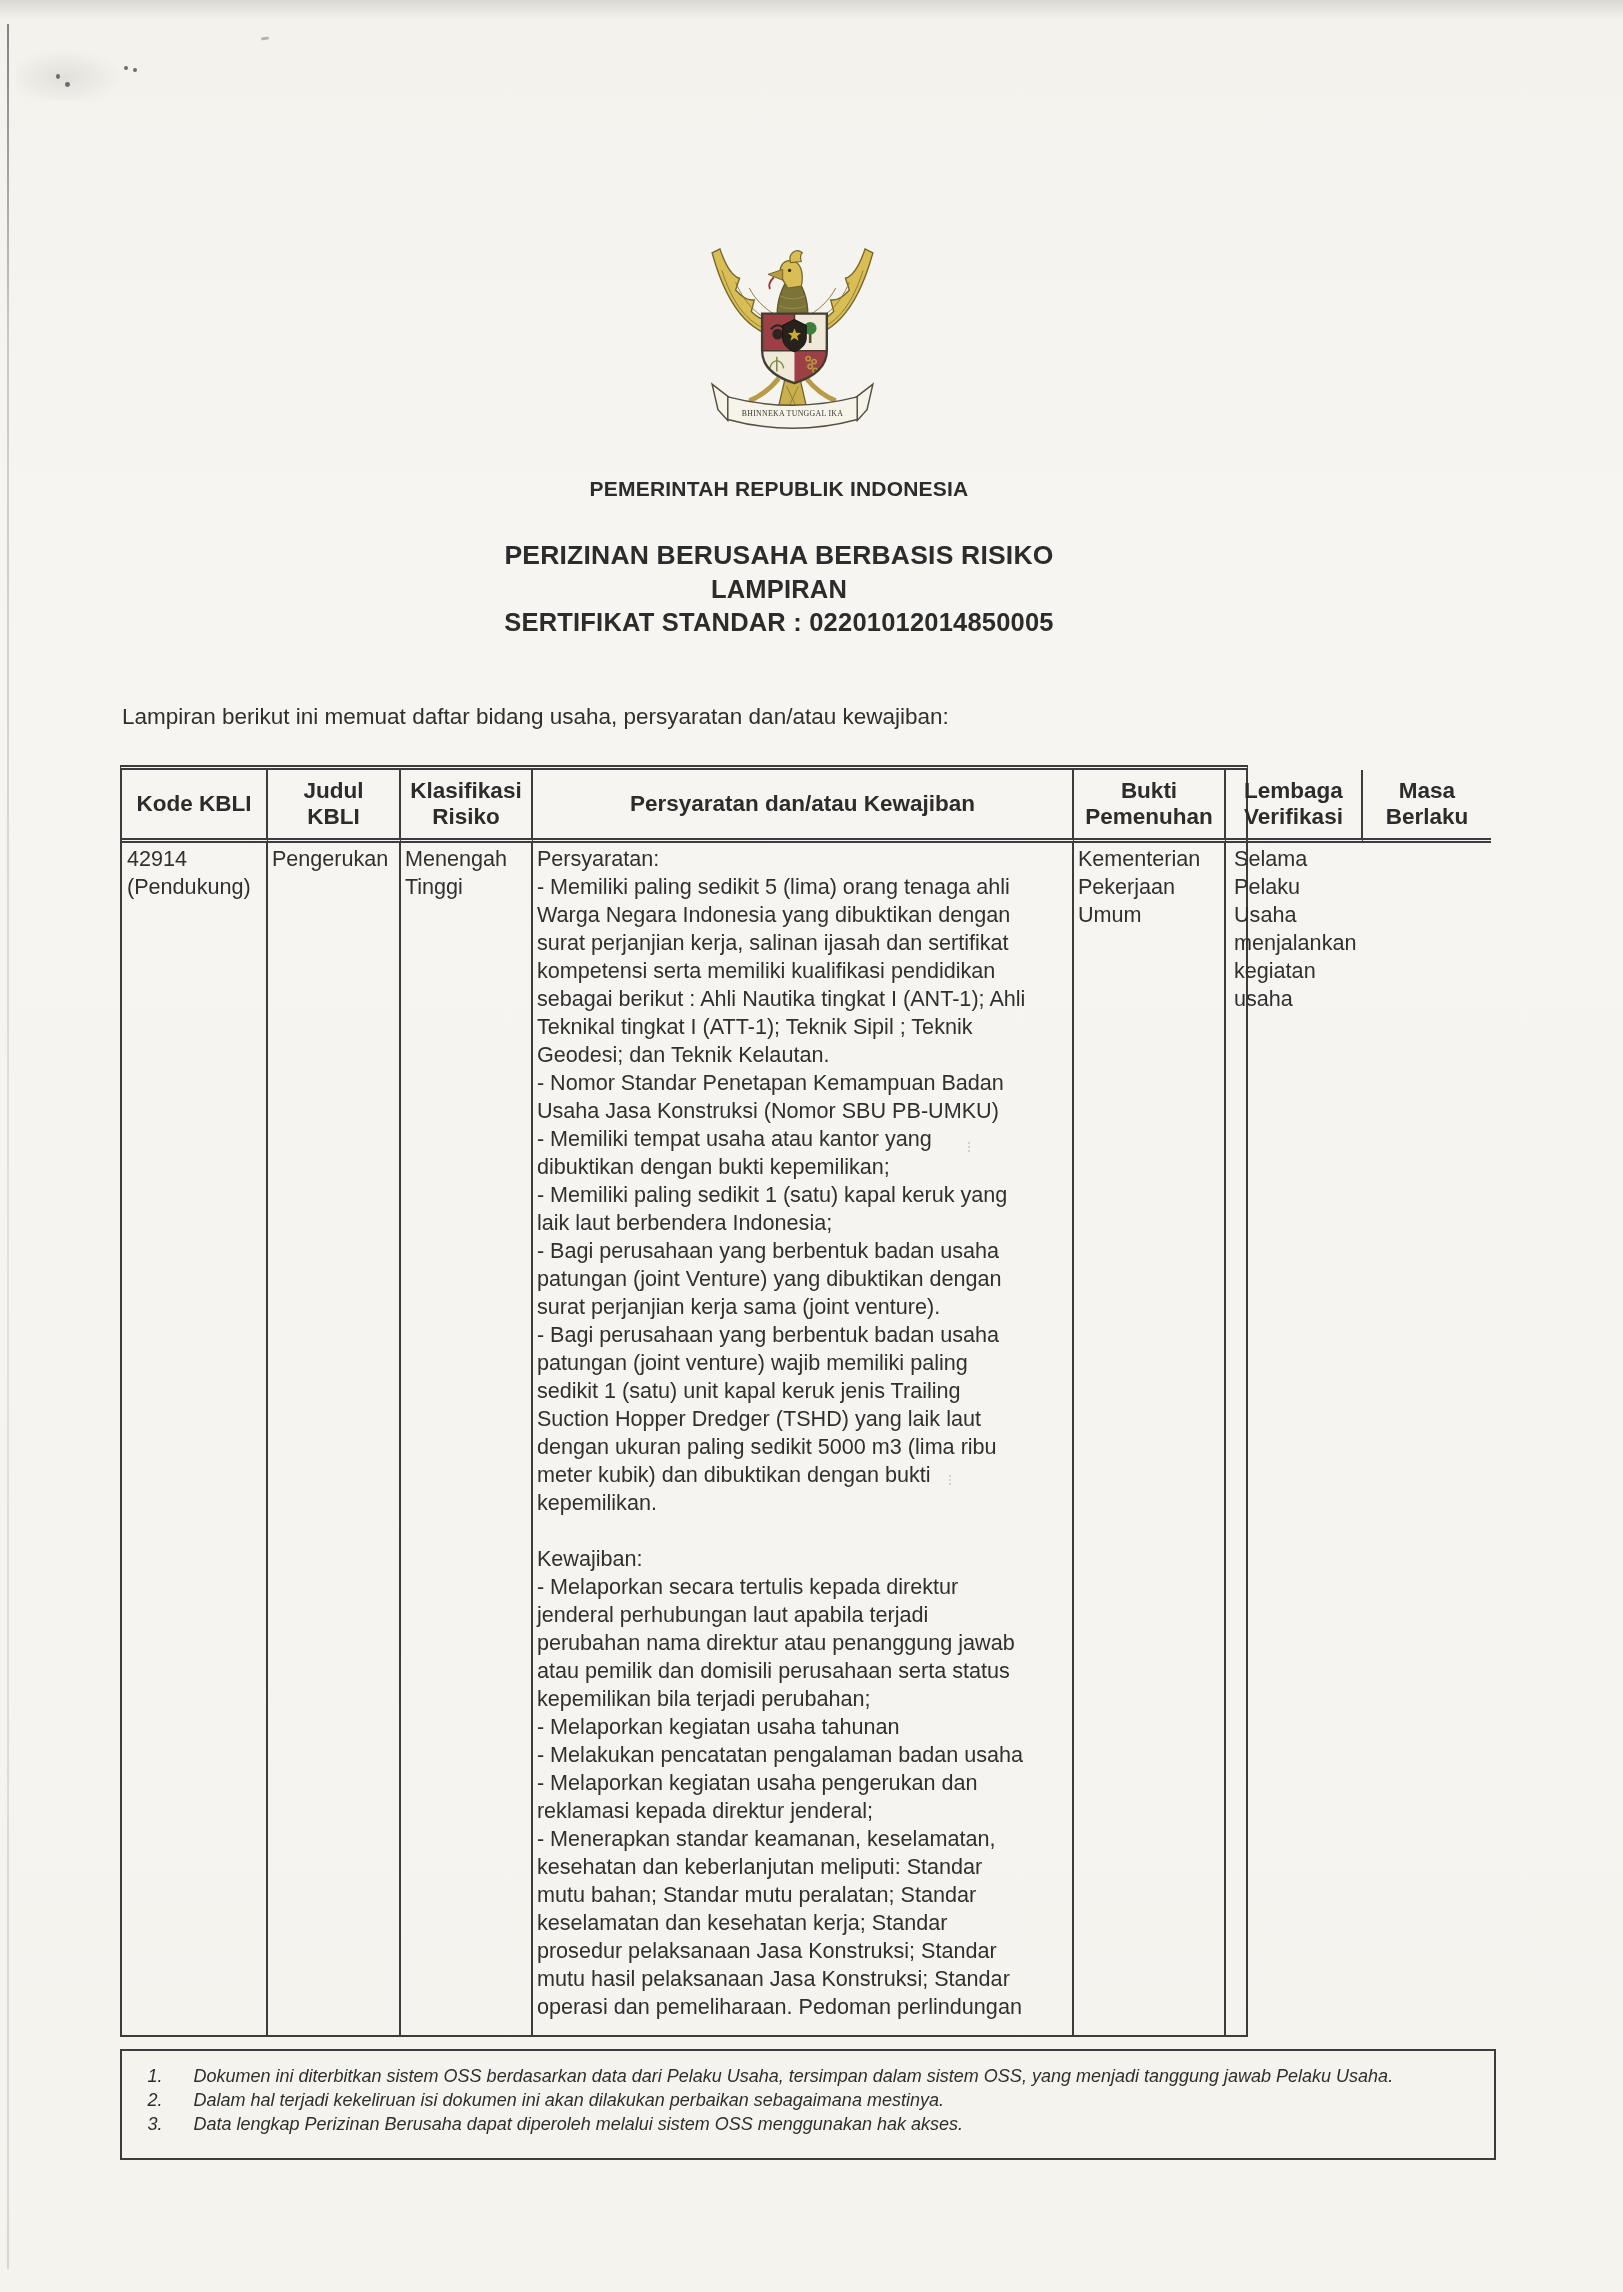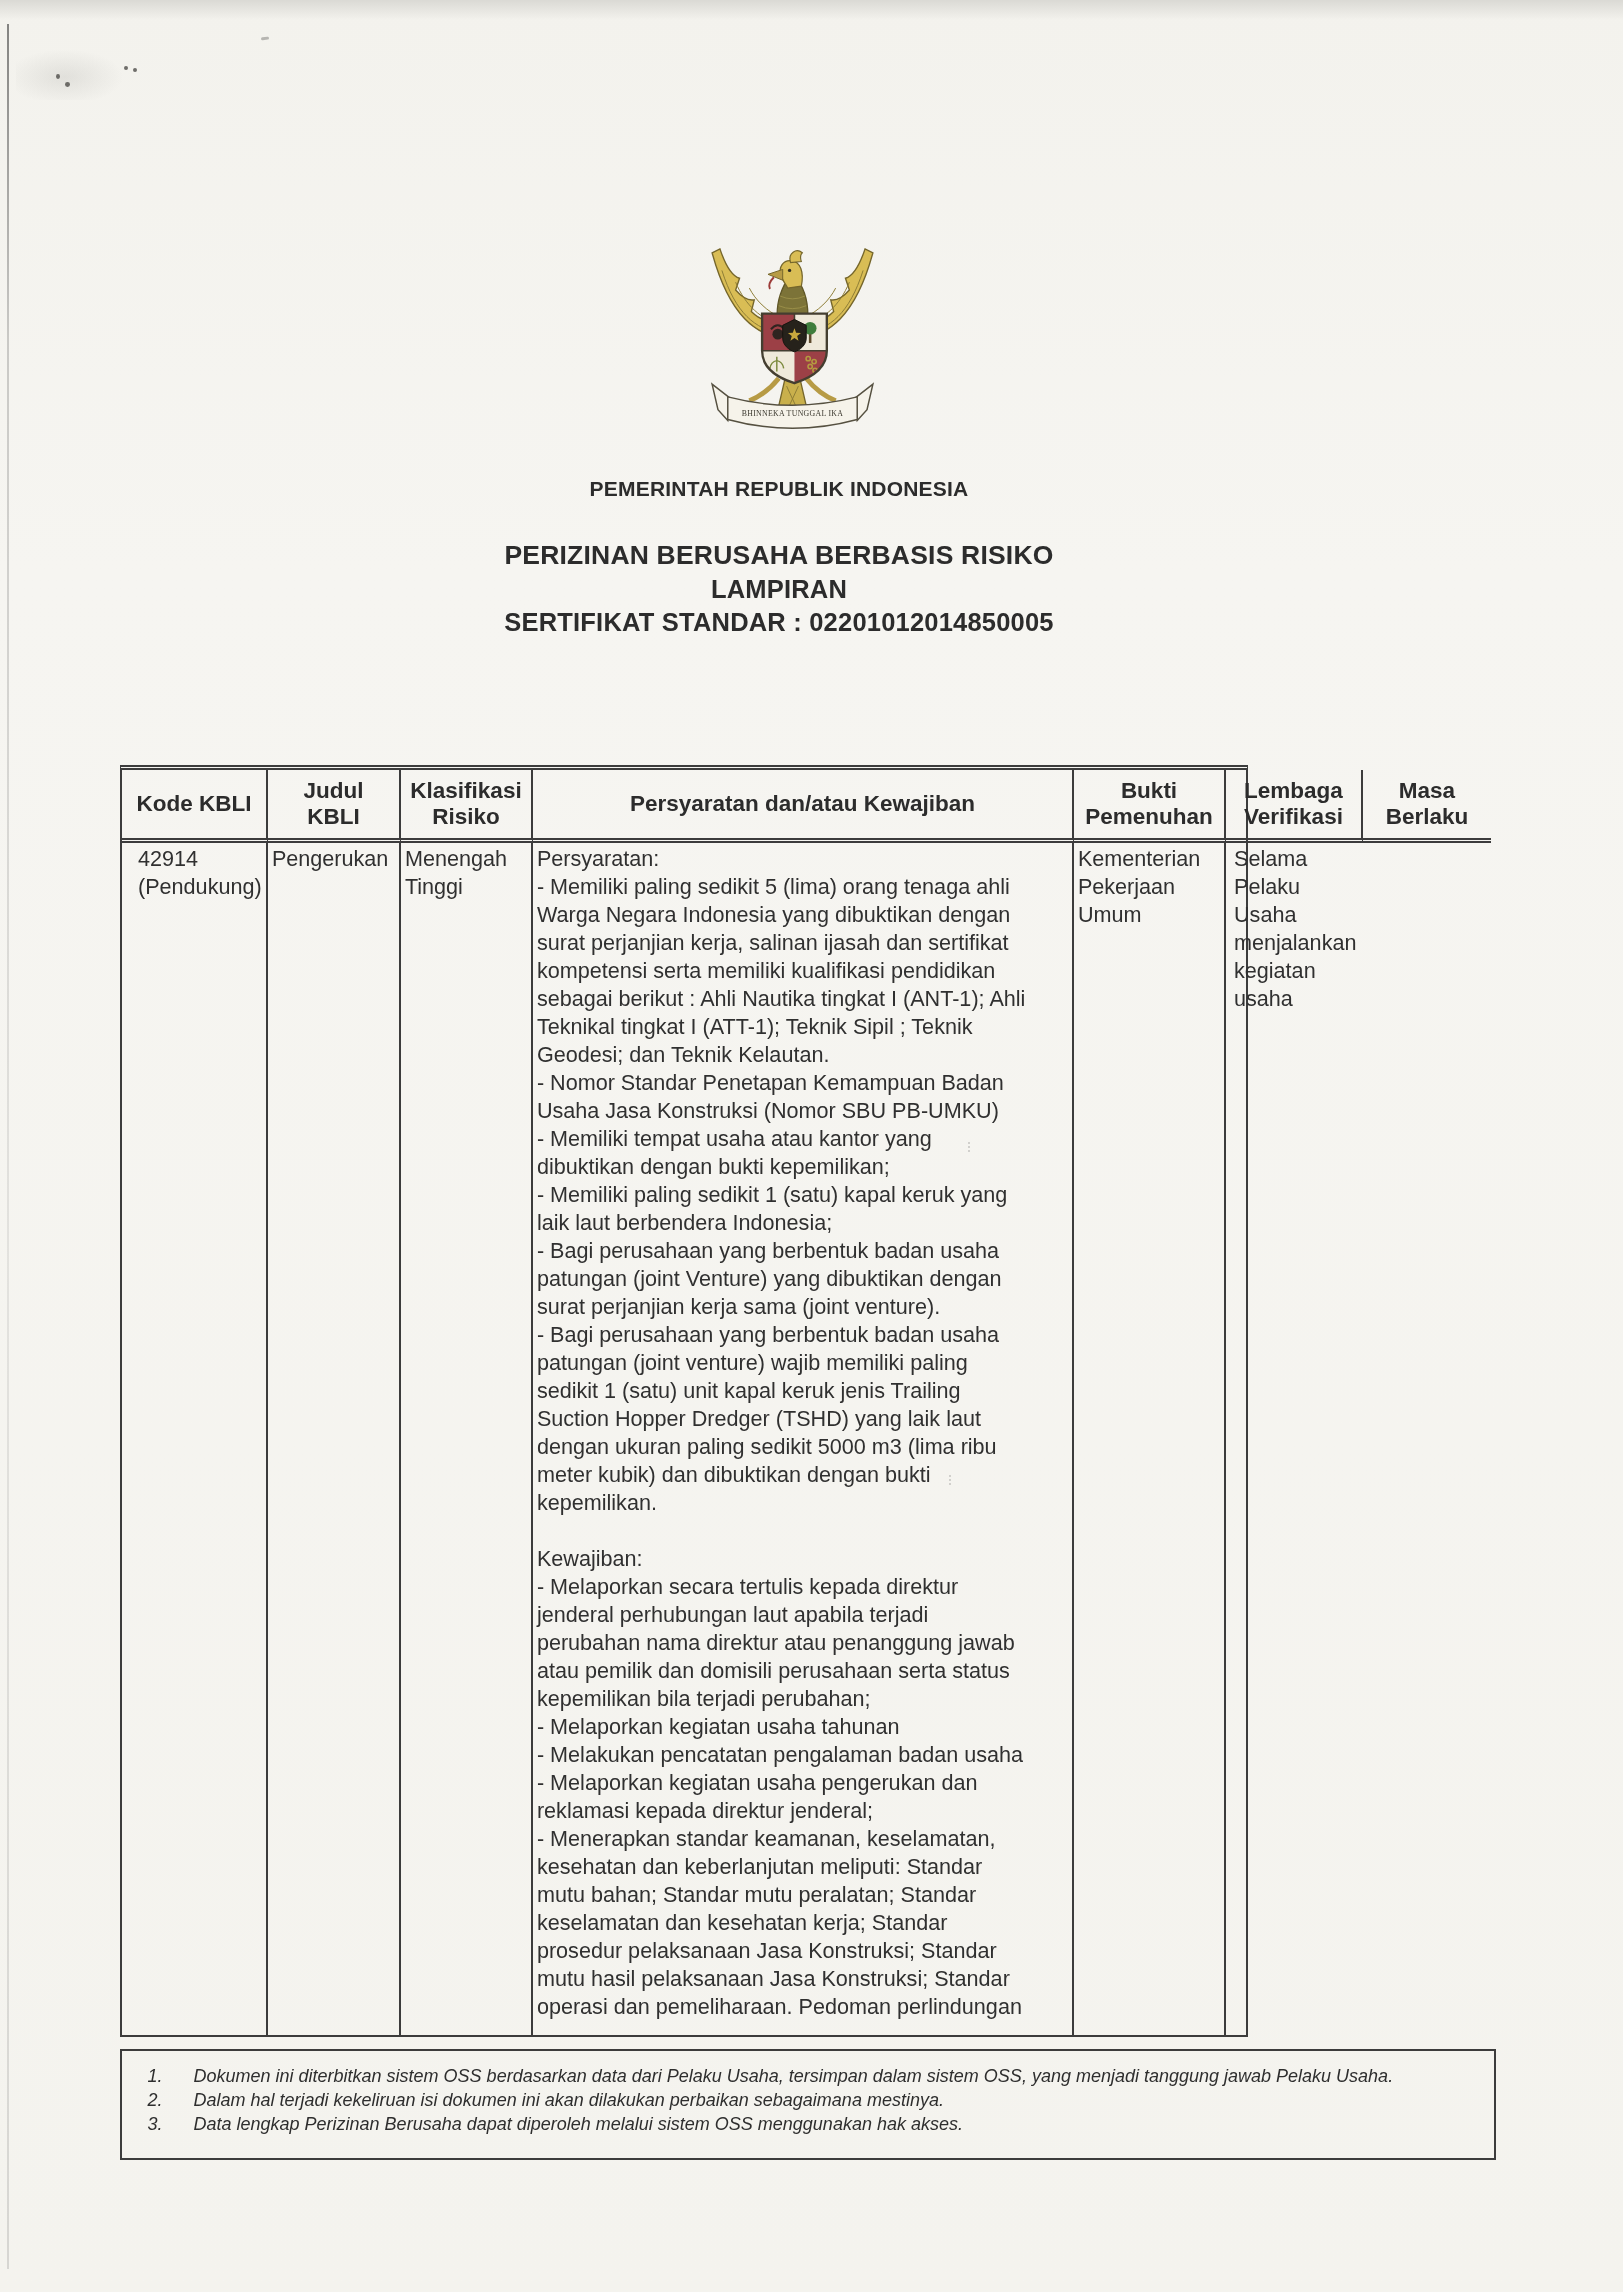--- a/index.html
+++ b/index.html
@@ -63,21 +63,21 @@
     white-space:pre-line; color:#2c2c2c;
   }
   .th.last { border-right:none; }
   .td {
     border-right:2px solid #3c3c3c;
     padding:2px 3.9px 0 3.9px;
     font-size:21.6px; line-height:28px;
     white-space:pre-line; color:#303030;
   }
   .td.last { border-right:none; padding-left:8px; padding-right:1px; }
-  .td.c1 { padding-left:16px; }
+  .td.c1 { padding-left:5px; }
 
   
   .notes-box {
     position:absolute; left:120px; top:2049px; width:1376px; height:111px;
     border:2.9px solid #3c3c3c;
     font-style:italic; font-size:18px; color:#2e2e2e;
     padding-top:12.7px;
   }
   .note-row { display:flex; line-height:24px; }
   .note-num { margin-left:25.5px; width:46px; flex:none; }
@@ -164,20 +164,21 @@
       <path d="M78,86 L90,80 L102,86 V99 C102,106 96,111 90,113 C84,111 78,106 78,99 Z" fill="#26221b" stroke="#15130e" stroke-width="1"></path>
       <polygon points="90,89 91.7,93.65 96.66,93.84 92.76,96.9 94.11,101.66 90,98.9 85.89,101.66 87.24,96.9 83.34,93.84 88.3,93.65" fill="#c9a83e"></polygon>
     </svg>
   </div>
 
   <div class="title-line t-gov">PEMERINTAH REPUBLIK INDONESIA</div>
   <div class="title-line t-prog">PERIZINAN BERUSAHA BERBASIS RISIKO</div>
   <div class="title-line t-lamp">LAMPIRAN</div>
   <div class="title-line t-cert">SERTIFIKAT STANDAR : 02201012014850005</div>
 
+  <div class="intro">Lampiran berikut ini memuat daftar bidang usaha, persyaratan dan/atau kewajiban:</div>
 
   <div class="kbli-table">
     <div class="th">Kode KBLI</div>
     <div class="th">Judul
 KBLI</div>
     <div class="th">Klasifikasi
 Risiko</div>
     <div class="th">Persyaratan dan/atau Kewajiban</div>
     <div class="th">Bukti
 Pemenuhan</div>

